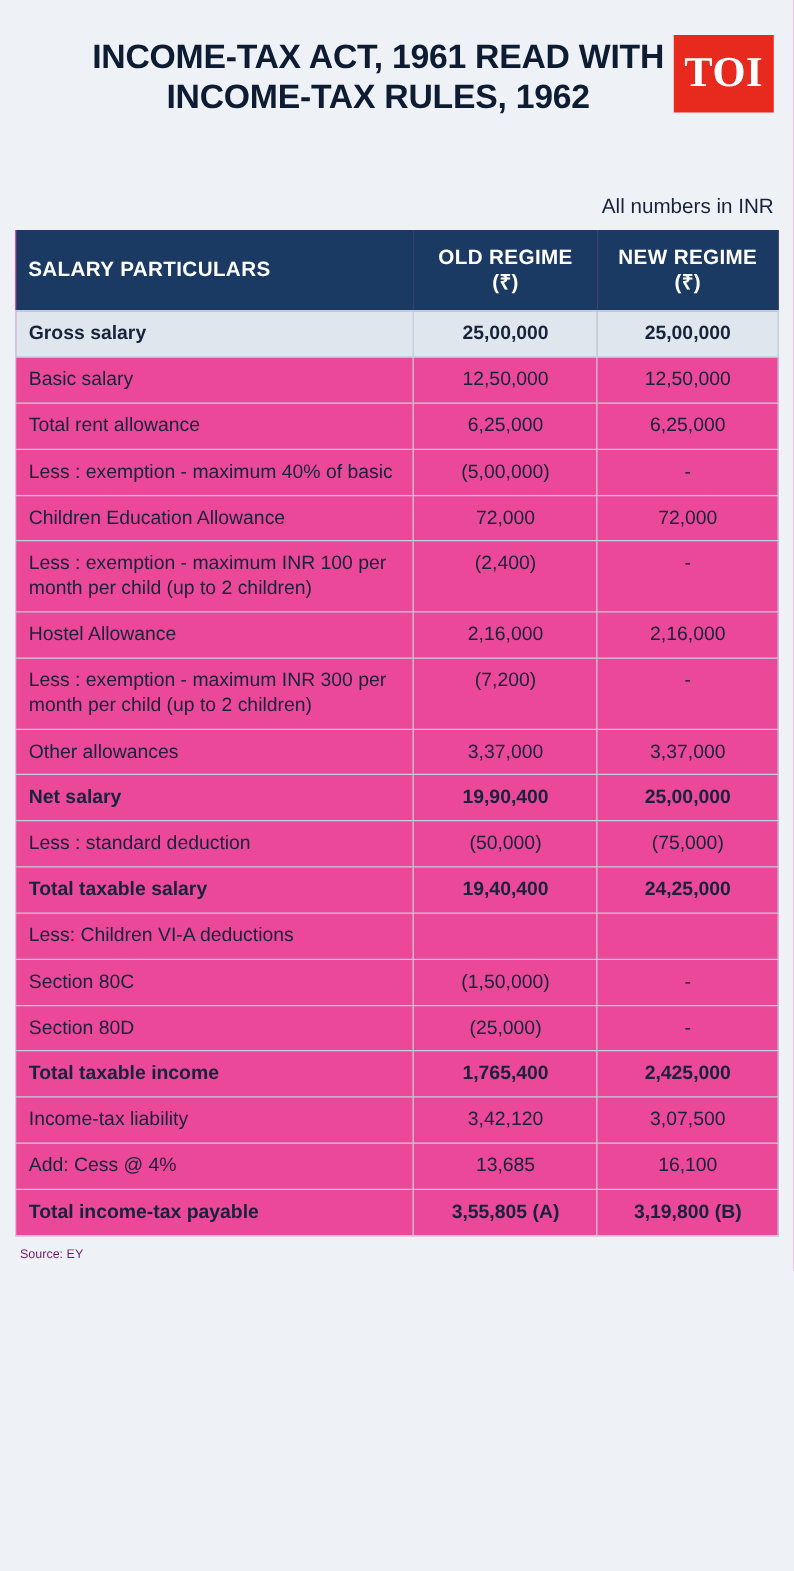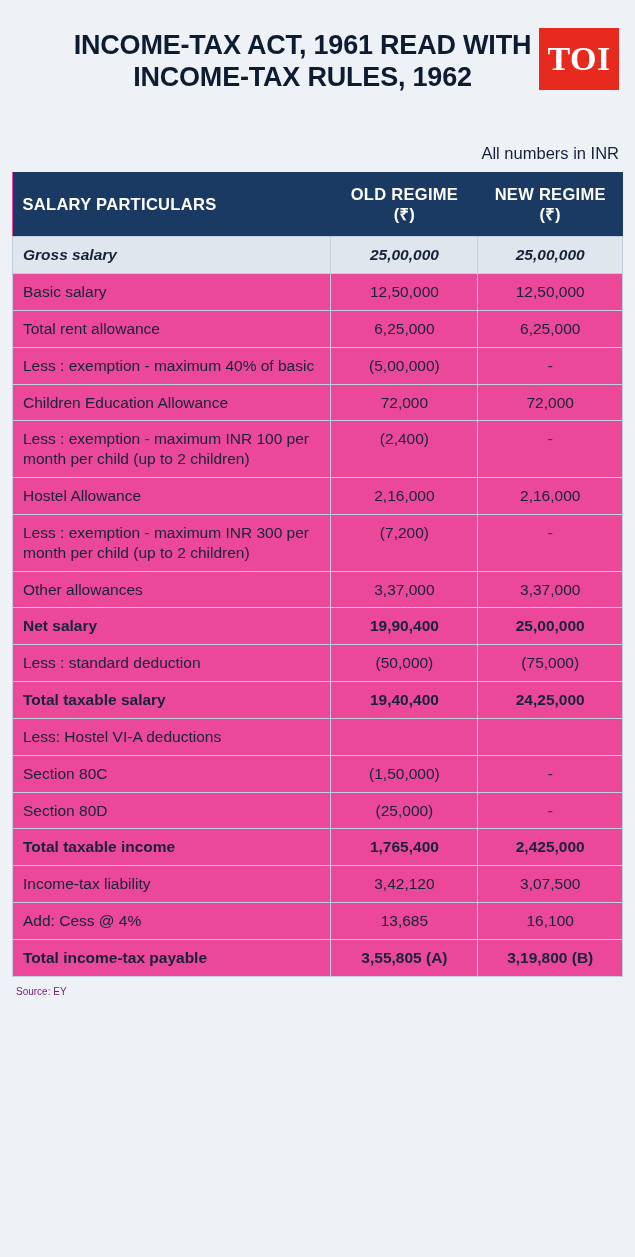--- a/index.html
+++ b/index.html
@@ -51,20 +51,21 @@
     font-family: "Liberation Serif", serif;
     font-weight: bold;
     font-size: 34px;
     letter-spacing: 0.5px;
   }
   .units {
     text-align: right;
     font-size: 16.5px;
     color: #16233a;
     padding: 6px 4px 9px 0;
+    margin-top: 12px;
   }
   table {
     width: 100%;
     border-collapse: collapse;
     table-layout: fixed;
     background: #ec4899;
   }
   col.c1 { width: 52.2%; }
   col.c2 { width: 24.1%; }
   col.c3 { width: 23.7%; }
@@ -93,21 +94,20 @@
     line-height: 1.28;
     vertical-align: top;
     color: #16233a;
   }
   tbody td.num {
     text-align: center;
     vertical-align: top;
   }
   tbody tr.shaded td {
     background: #dfe6ee;
-    font-style: italic;
   }
   tbody tr.bold td {
     font-weight: bold;
   }
   .source {
     font-size: 10px;
     color: #701a75;
     padding: 9px 2px 0 4px;
   }
 </style>
@@ -193,21 +193,21 @@
           <td>Less : standard deduction</td>
           <td class="num">(50,000)</td>
           <td class="num">(75,000)</td>
         </tr>
         <tr class="bold">
           <td>Total taxable salary</td>
           <td class="num">19,40,400</td>
           <td class="num">24,25,000</td>
         </tr>
         <tr class="">
-          <td>Less: Hostel VI-A deductions</td>
+          <td>Less: Children VI-A deductions</td>
           <td class="num"></td>
           <td class="num"></td>
         </tr>
         <tr class="">
           <td>Section 80C</td>
           <td class="num">(1,50,000)</td>
           <td class="num">-</td>
         </tr>
         <tr class="">
           <td>Section 80D</td>

